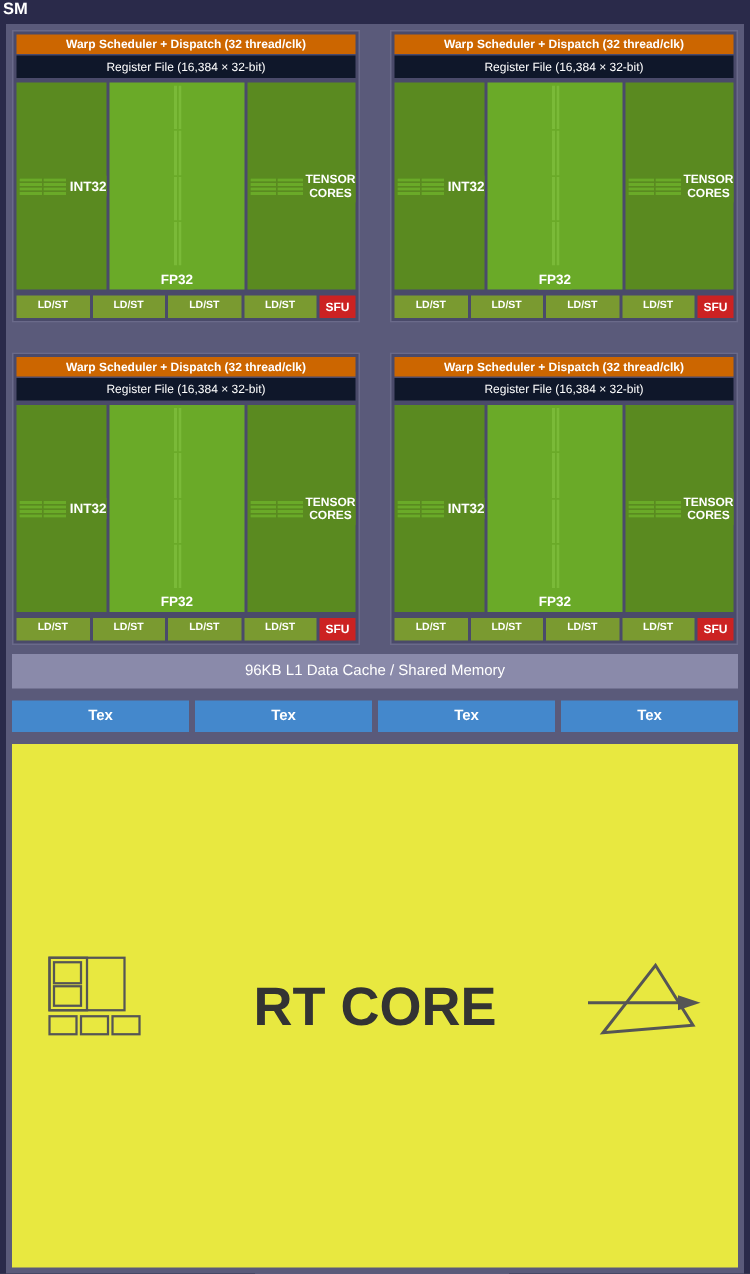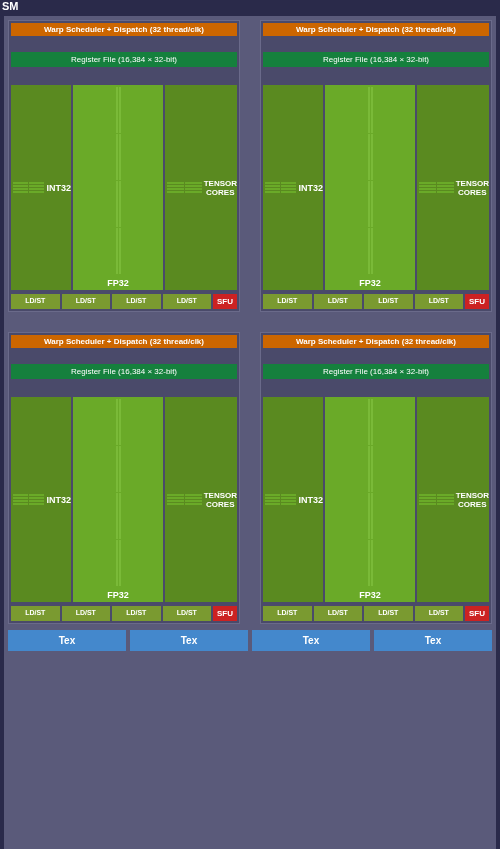--- a/index.html
+++ b/index.html
@@ -37,21 +37,21 @@
       flex-direction: column;
       gap: 4px;
     }
 
     .four-quadrants {
       display: grid;
       grid-template-columns: 1fr 1fr;
       grid-template-rows: 1fr 1fr;
       gap: 20px;
       flex: 0 0 auto;
-      height: 604px;
+      height: 410px;
     }
 
     .quadrant {
       background: #4a4a6a;
       border: 1px solid #6a6a8a;
       display: flex;
       flex-direction: column;
       padding: 2px;
     }
 
@@ -59,26 +59,26 @@
       background: #cc6600;
       color: white;
       font-size: 8px;
       font-weight: bold;
       text-align: center;
       padding: 2px 1px;
       white-space: nowrap;
     }
 
     .register-file {
-      background: #15803d;
+      background: #0f172a;
       color: white;
       font-size: 8px;
       text-align: center;
       padding: 3px 1px;
-      margin: 16px 0;
+      margin: 1px 0;
     }
 
     .compute-units {
       display: flex;
       flex: 1;
       gap: 2px;
       margin: 2px 0;
     }
 
     .int32-block {
@@ -462,23 +462,52 @@
           <div class="ld-st-cell">LD/ST</div>
           <div class="ld-st-cell">LD/ST</div>
           <div class="ld-st-cell">LD/ST</div>
           <div class="ld-st-cell">LD/ST</div>
           <div class="sfu-cell">SFU</div>
         </div>
       </div>
 
     </div>
 
+    <div class="l1-cache">96KB L1 Data Cache / Shared Memory</div>
 
     <div class="tex-row">
       <div class="tex-cell">Tex</div>
       <div class="tex-cell">Tex</div>
       <div class="tex-cell">Tex</div>
       <div class="tex-cell">Tex</div>
     </div>
 
+    <div class="rt-core-section">
+
+      <div class="rt-core-icon-left">
+        <svg width="80" height="70" viewBox="0 0 80 70">
+
+          <rect x="5" y="5" width="50" height="35" fill="none" stroke="#555" stroke-width="1.5"></rect>
+          <rect x="5" y="5" width="25" height="35" fill="none" stroke="#555" stroke-width="1.5"></rect>
+          <rect x="8" y="8" width="18" height="14" fill="none" stroke="#555" stroke-width="1.5"></rect>
+          <rect x="8" y="24" width="18" height="13" fill="none" stroke="#555" stroke-width="1.5"></rect>
+
+          <rect x="5" y="44" width="18" height="12" fill="none" stroke="#555" stroke-width="1.5"></rect>
+          <rect x="26" y="44" width="18" height="12" fill="none" stroke="#555" stroke-width="1.5"></rect>
+          <rect x="47" y="44" width="18" height="12" fill="none" stroke="#555" stroke-width="1.5"></rect>
+        </svg>
+      </div>
+
+      <div class="rt-core-label">RT CORE</div>
+
+      <div class="rt-core-icon-right">
+        <svg width="80" height="60" viewBox="0 0 80 60">
+
+          <polygon points="10,50 45,5 70,45" fill="none" stroke="#555" stroke-width="2"></polygon>
+
+          <line x1="0" y1="30" x2="60" y2="30" stroke="#555" stroke-width="2"></line>
+          <polygon points="60,25 75,30 60,35" fill="#555"></polygon>
+        </svg>
+      </div>
+    </div>
 
   </div>
 </div>
 
 </body></html>

